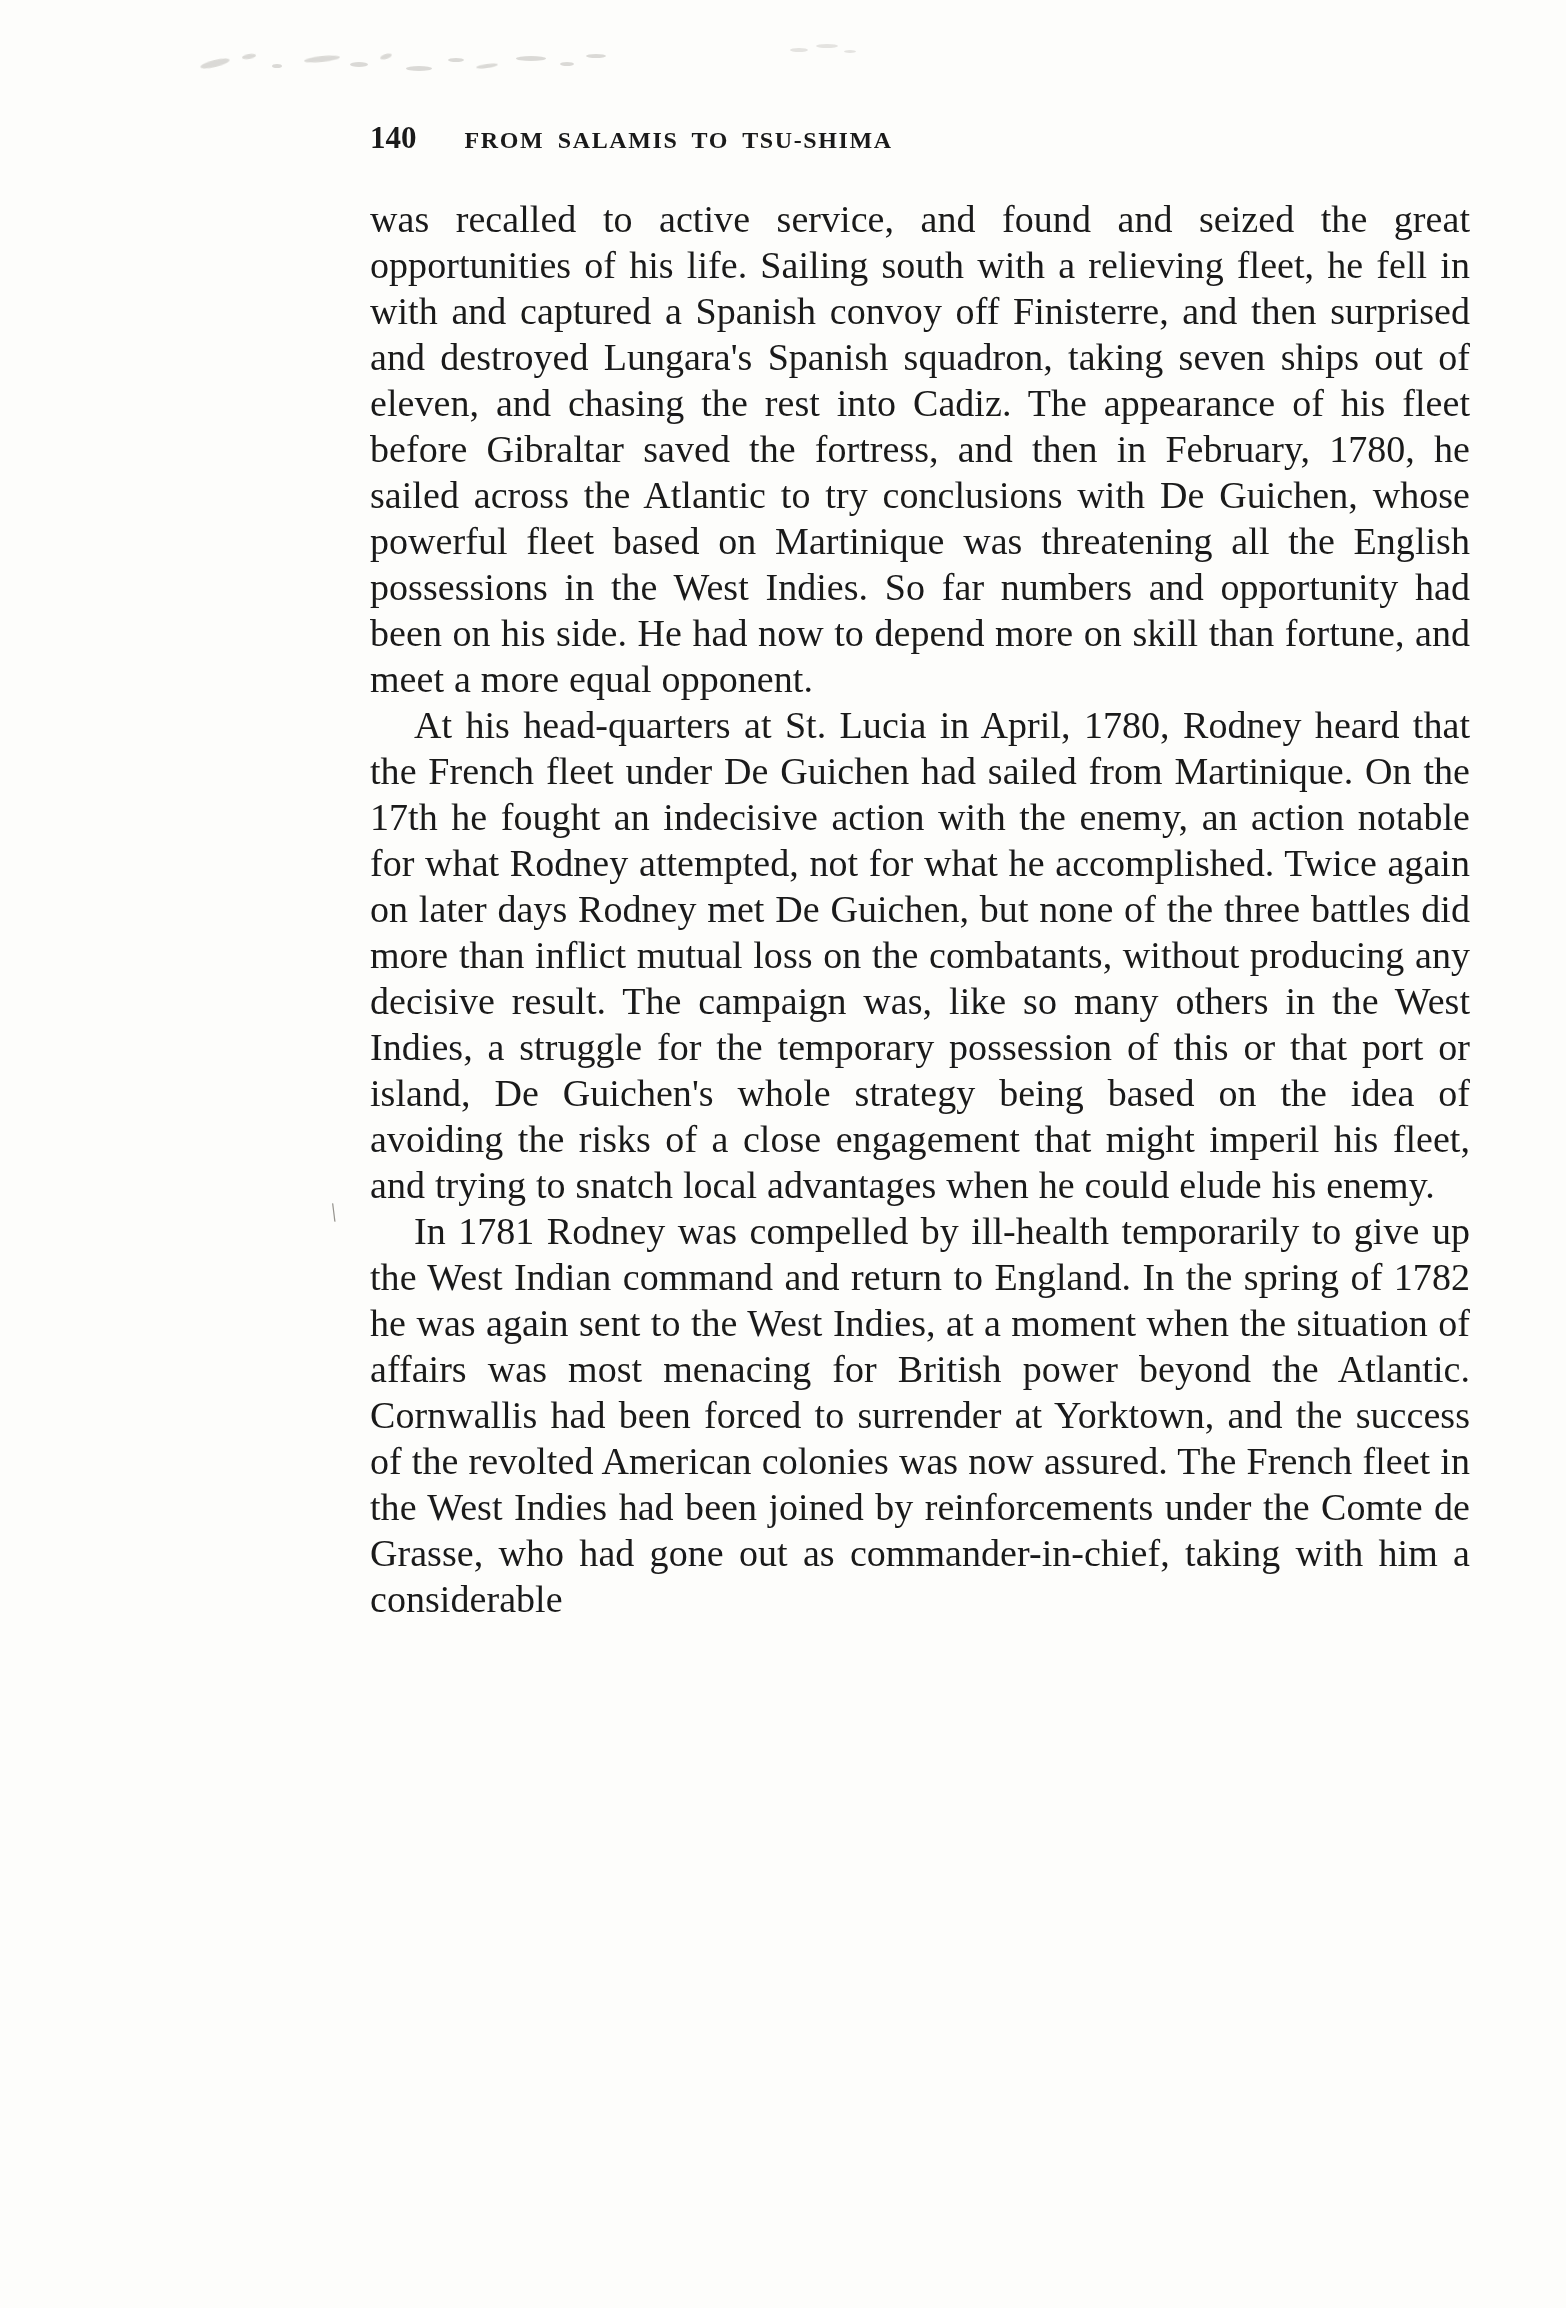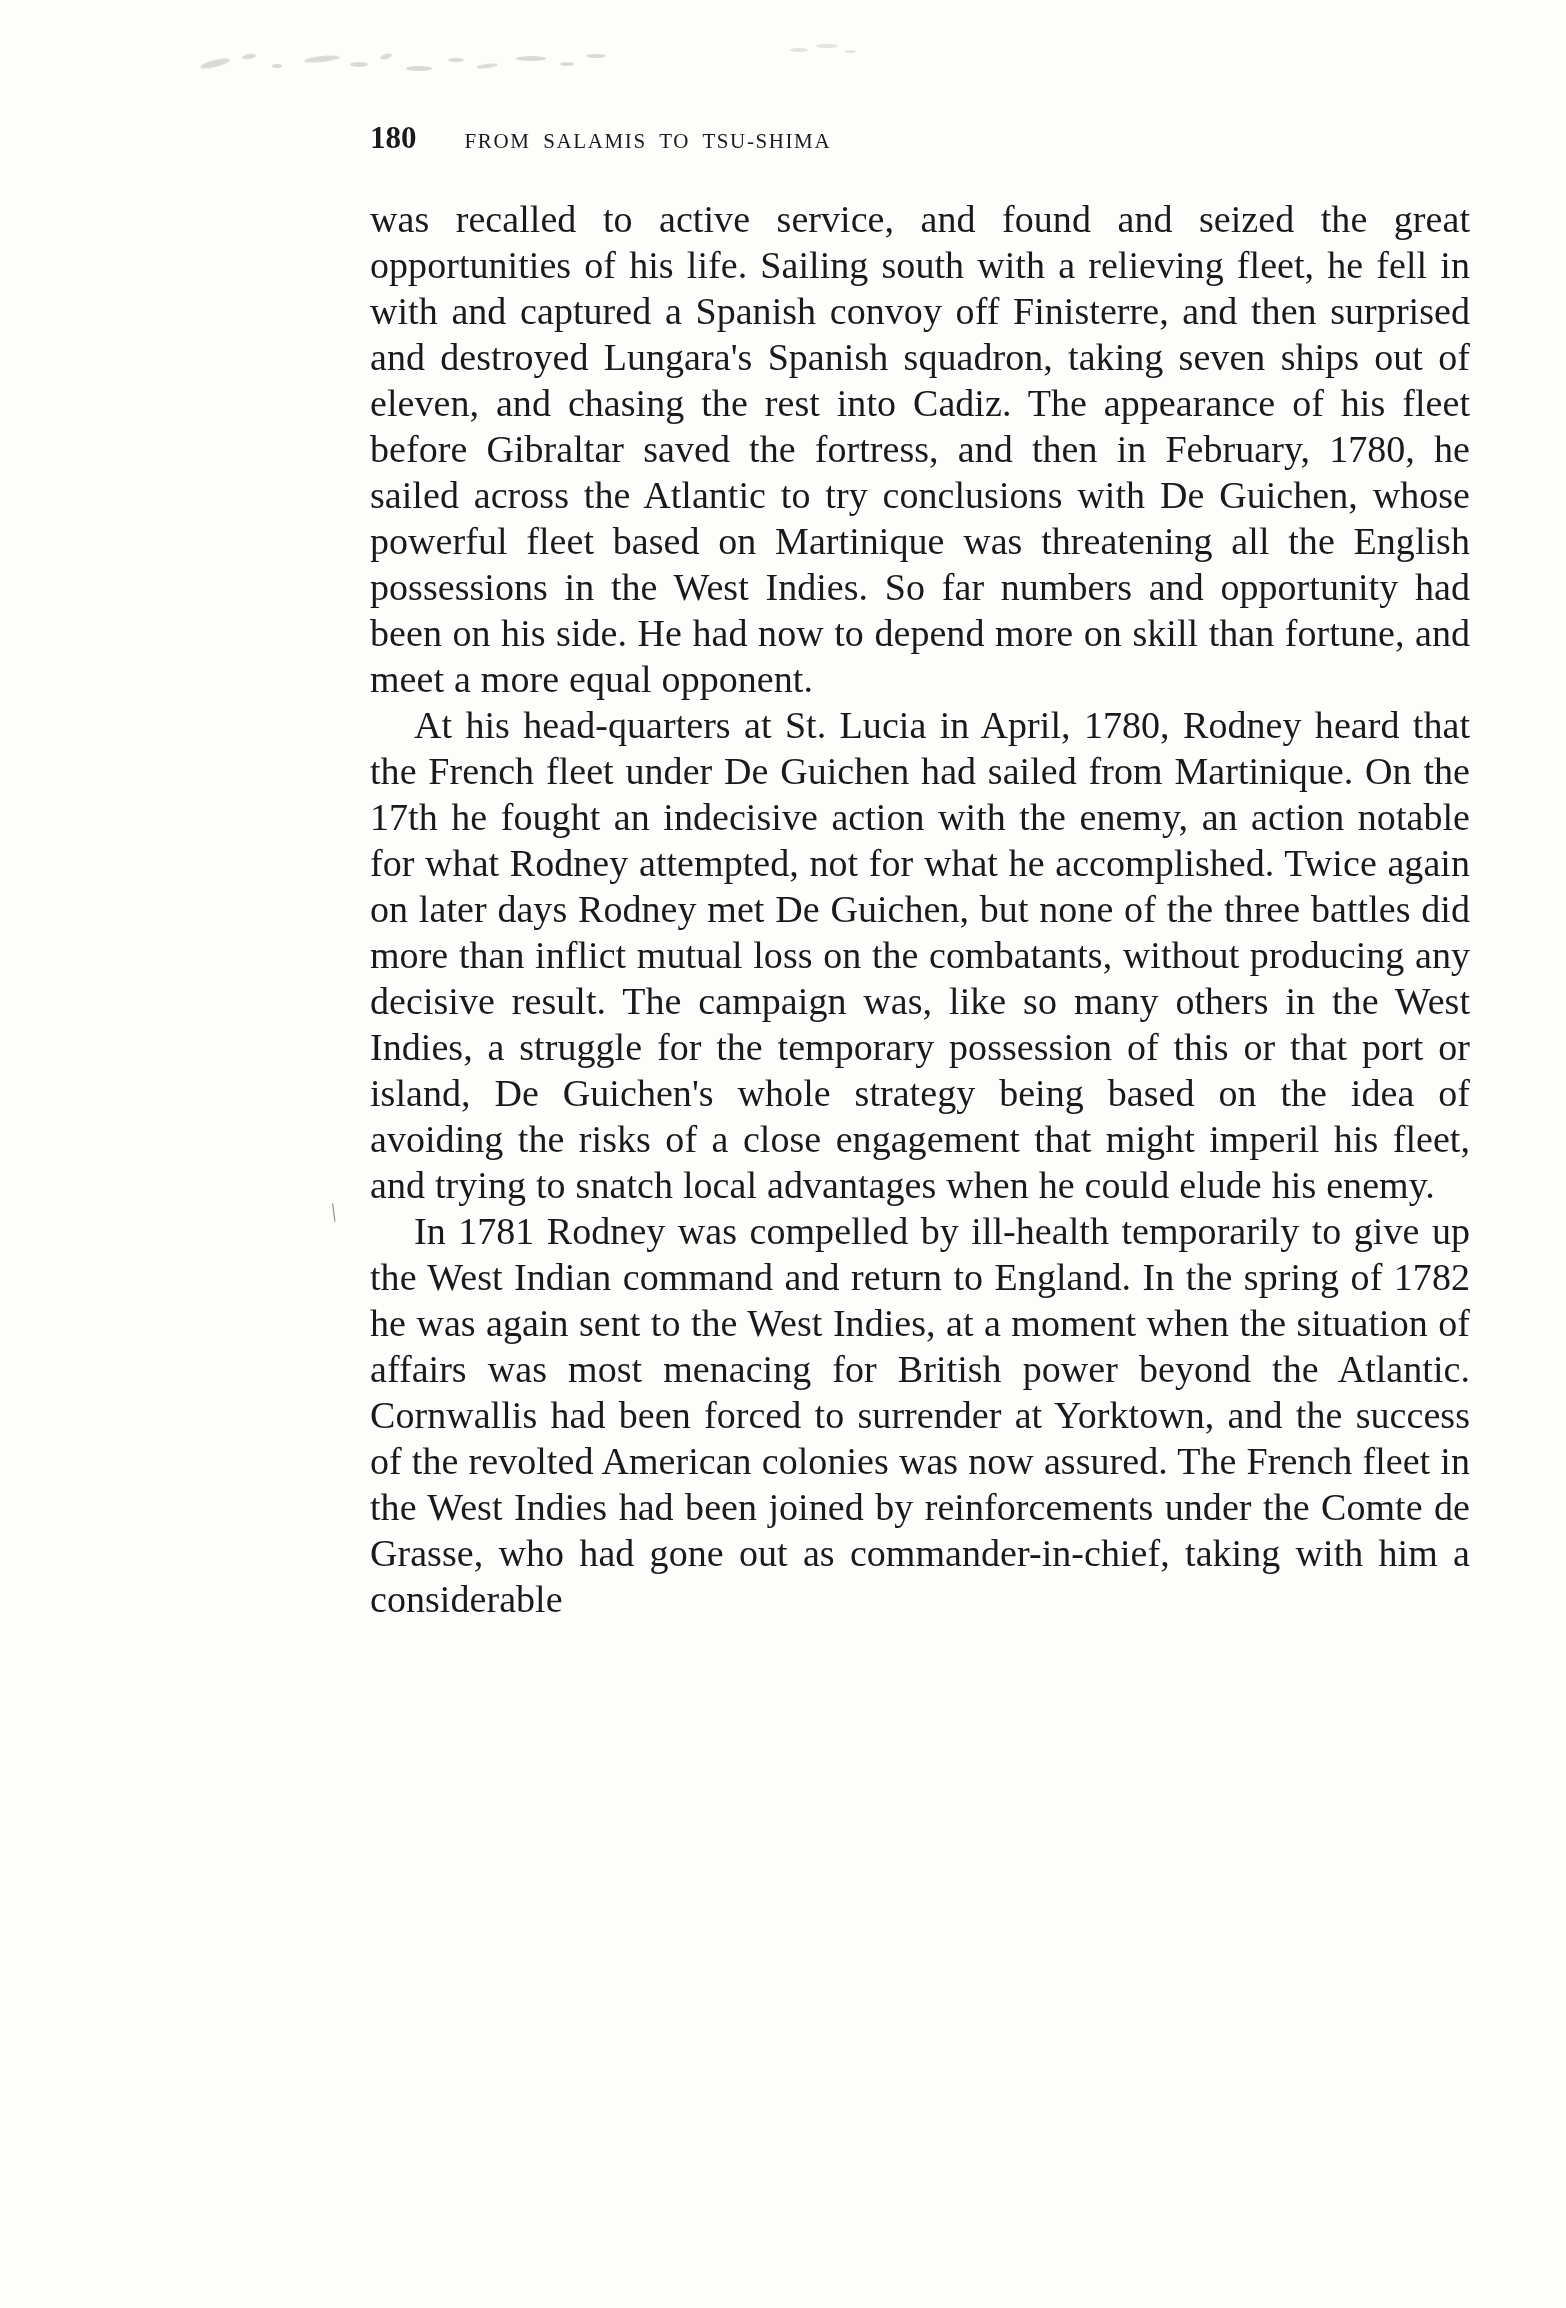--- a/index.html
+++ b/index.html
@@ -84,22 +84,22 @@
     letter-spacing: 0.5px;
   }
   .folio {
     font-size: 31px;
     font-family: "Liberation Serif", serif;
     font-weight: bold;
     margin-right: 48px;
     letter-spacing: 0px;
   }
   .running-title {
-    font-size: 21px;
-    font-weight: normal;
+    font-size: 24px;
+    font-weight: bold;
     letter-spacing: 1.6px;
     word-spacing: 6px;
   }
   .body-text p {
     margin: 0;
     font-size: 38px;
     line-height: 46px;
     text-align: justify;
     text-justify: inter-word;
     letter-spacing: 0.05px;
@@ -142,21 +142,21 @@
     <span class="t1"></span>
       <span class="t2"></span>
       <span class="t3"></span>
   </div>
 
   <div class="stray-mark">\</div>
 
   <div class="content">
 
     <div class="header">
-      <div class="folio">180</div>
+      <div class="folio">140</div>
       <div class="running-title">FROM SALAMIS TO TSU-SHIMA</div>
     </div>
 
     <div class="body-text">
       <p>was recalled to active service, and found and seized the great opportunities of his life.  Sailing south with a relieving fleet, he fell in with and captured a Spanish convoy off Finisterre, and then surprised and destroyed Lungara's Spanish squadron, taking seven ships out of eleven, and chasing the rest into Cadiz.  The appearance of his fleet before Gibraltar saved the fortress, and then in February, 1780, he sailed across the Atlantic to try conclusions with De Guichen, whose powerful fleet based on Martinique was threatening all the English possessions in the West Indies.  So far numbers and opportunity had been on his side.  He had now to depend more on skill than fortune, and meet a more equal opponent.</p>
       <p class="indent">At his head-quarters at St. Lucia in April, 1780, Rodney heard that the French fleet under De Guichen had sailed from Martinique.   On the 17th he fought an indecisive action with the enemy, an action notable for what Rodney attempted, not for what he accomplished.   Twice again on later days Rodney met De Guichen, but none of the three battles did more than inflict mutual loss on the combatants, without producing any decisive result.   The campaign was, like so many others in the West Indies, a struggle for the temporary possession of this or that port or island, De Guichen's whole strategy being based on the idea of avoiding the risks of a close engagement that might imperil his fleet, and trying to snatch local advantages when he could elude his enemy.</p>
       <p class="indent">In 1781 Rodney was compelled by ill-health temporarily to give up the West Indian command and return to England.   In the spring of 1782 he was again sent to the West Indies, at a moment when the situation of affairs was most menacing for British power beyond the Atlantic.   Cornwallis had been forced to surrender at Yorktown, and the success of the revolted American colonies was now assured.  The French fleet in the West Indies had been joined by reinforcements under the Comte de Grasse, who had gone out as commander-in-chief, taking with him a considerable</p>
     </div>
 
   </div>

